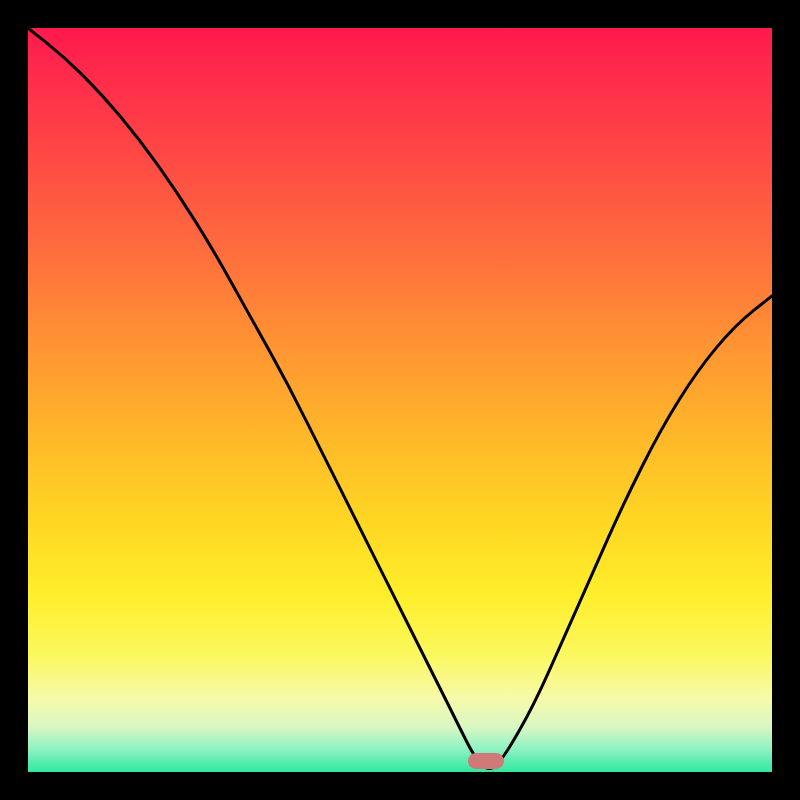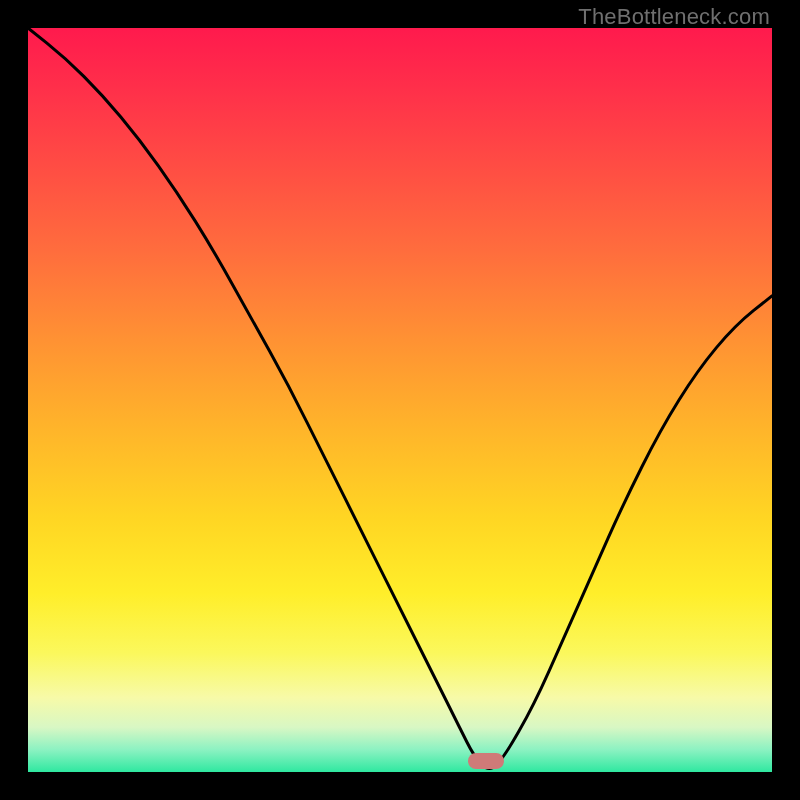--- a/index.html
+++ b/index.html
@@ -65,21 +65,20 @@
     height: 16px;
     background: #cf7a78;
     border-radius: 8px;
   }
 </style>
 </head>
 <body>
 
 <div class="frame">
 
-  <div class="watermark">TheBottleneck.com</div>
 
   <div class="plot-area">
     <div class="gradient"></div>
 
     <svg class="curve" viewBox="0 0 744 744" preserveAspectRatio="none">
       <path id="curve-path" d="M 0.0 0.0 Q 0.0 0.0 18.6 14.9 Q 37.2 29.8 55.8 48.4 Q 74.4 67.0 93.0 89.3 Q 111.6 111.6 130.2 137.6 Q 148.8 163.7 167.4 193.4 Q 186.0 223.2 204.6 256.7 Q 223.2 290.2 241.8 323.6 Q 260.4 357.1 279.0 394.3 Q 297.6 431.5 316.2 468.7 Q 334.8 505.9 353.4 543.1 Q 372.0 580.3 390.6 617.5 Q 409.2 654.7 420.4 677.0 Q 431.5 699.4 439.0 714.2 Q 446.4 729.1 453.8 736.6 Q 461.3 744.0 468.7 736.6 Q 476.2 729.1 491.0 703.1 Q 505.9 677.0 520.8 643.6 Q 535.7 610.1 550.6 576.6 Q 565.4 543.1 580.3 509.6 Q 595.2 476.2 613.8 439.0 Q 632.4 401.8 651.0 372.0 Q 669.6 342.2 688.2 319.9 Q 706.8 297.6 725.4 282.7 L 744.0 267.8" fill="none" stroke="#000" stroke-width="3" stroke-linejoin="round" stroke-linecap="round"></path>
     </svg>
 
     <div id="marker" class="marker" style="left: 439.56px; top: 724.84px;"></div>
   </div>

